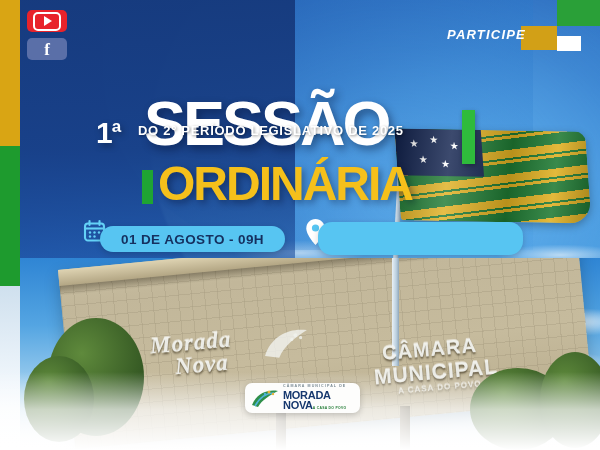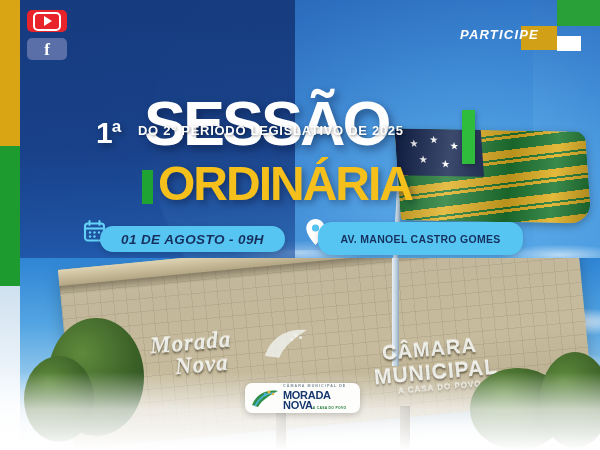--- a/index.html
+++ b/index.html
@@ -55,21 +55,21 @@
   .yt{background:#e8232a;}
   .fb{background:#5a6fa8;}
   .yt-play{width:0;height:0;border-left:8px solid #fff;border-top:5px solid transparent;
            border-bottom:5px solid transparent;margin-left:2px;}
   .yt-box{width:24px;height:15px;border:2px solid #fff;border-radius:5px;display:flex;
           align-items:center;justify-content:center;}
   .fb-f{color:#fff;font-weight:bold;font-size:17px;line-height:17px;
         font-family:"Liberation Serif",serif;}
 
   
-  .participe{position:absolute;left:460px;top:27px;color:#ffffff;font-size:13px;
+  .participe{position:absolute;left:447px;top:27px;color:#ffffff;font-size:13px;
      font-weight:bold;font-style:italic;letter-spacing:1.2px;}
 
   
   .flag-pole{position:absolute;left:396px;top:150px;width:5px;height:110px;
      background:linear-gradient(90deg,#dbe8f2,#b8cddf 55%,#8fa9be);transform:rotate(3deg);}
   .flag{position:absolute;left:398px;top:130px;width:190px;height:92px;
      transform:rotate(-4deg) skewY(5deg);overflow:hidden;border-radius:3px 10px 22px 4px;
      box-shadow:0 3px 9px rgba(0,0,0,.28);}
   .flag-stripes{position:absolute;inset:0;
      background:repeating-linear-gradient(172deg,
@@ -98,21 +98,21 @@
        font-weight:bold;letter-spacing:-2px;line-height:48px;
        text-shadow:3px 3px 7px rgba(0,10,40,.4);}
   .subtitle{position:absolute;left:138px;top:123px;color:#ffffff;font-size:13px;
        font-weight:bold;letter-spacing:.7px;text-shadow:1px 1px 3px rgba(0,0,0,.45);}
 
   
   .pill{position:absolute;background:#57c5f2;border-radius:14px;
         display:flex;align-items:center;justify-content:center;
         color:#15305f;font-weight:bold;text-align:center;
         box-shadow:0 2px 6px rgba(0,0,0,.18);}
-  .pill-date{left:100px;top:226px;width:185px;height:26px;font-size:13.5px;letter-spacing:.4px;font-style:italic;}
+  .pill-date{left:100px;top:226px;width:185px;height:26px;font-size:13.5px;letter-spacing:.4px;}
   .pill-addr{left:318px;top:222px;width:205px;height:33px;font-size:10.5px;line-height:12px;
              letter-spacing:.3px;}
 
   .cal-ico{position:absolute;left:82px;top:219px;width:25px;height:24px;}
   .pin-ico{position:absolute;left:303px;top:218px;width:25px;height:28px;}
 
   
   .photo{position:absolute;left:20px;top:258px;width:580px;height:192px;overflow:hidden;}
   .photo-sky{position:absolute;inset:0;
      background:linear-gradient(180deg,#2f85d4 0%,#54a5e2 35%,#9ccdee 66%,#dceaf4 86%,#ffffff 100%);}
@@ -241,21 +241,21 @@
       <circle cx="12" cy="17.5" r="1.2" fill="#64d2f7"></circle>
   </svg>
   <div class="pill pill-date">01 DE AGOSTO - 09H</div>
 
   <svg class="pin-ico" viewBox="0 0 24 28">
     <path d="M12 1C6.9 1 2.8 5.1 2.8 10.2 2.8 17.4 12 27 12 27s9.2-9.6 9.2-16.8C21.2 5.1 17.1 1 12 1z" fill="#ffffff"></path>
     <circle cx="12" cy="10" r="3.6" fill="#57c5f2"></circle>
   </svg>
   <div class="pill pill-addr">
     <div>
-      <span>AV. MANOEL CASTRO GOMES</span><br>
+      <br>
     </div>
   </div>
 
   <div class="photo">
     <div class="photo-sky"></div>
     <div class="photo-clouds"></div>
     <div class="building">
       <div class="bld-tex"></div>
       <div class="bld-cornice"></div>
       <div class="bld-shadow"></div>

